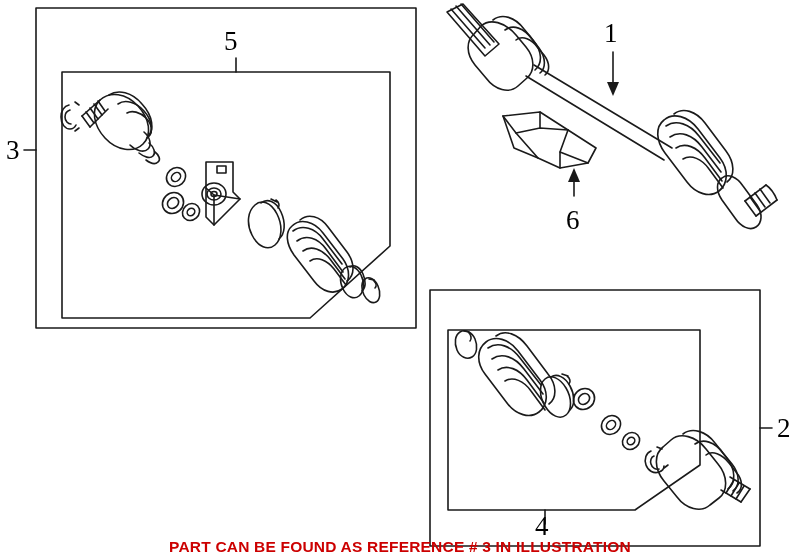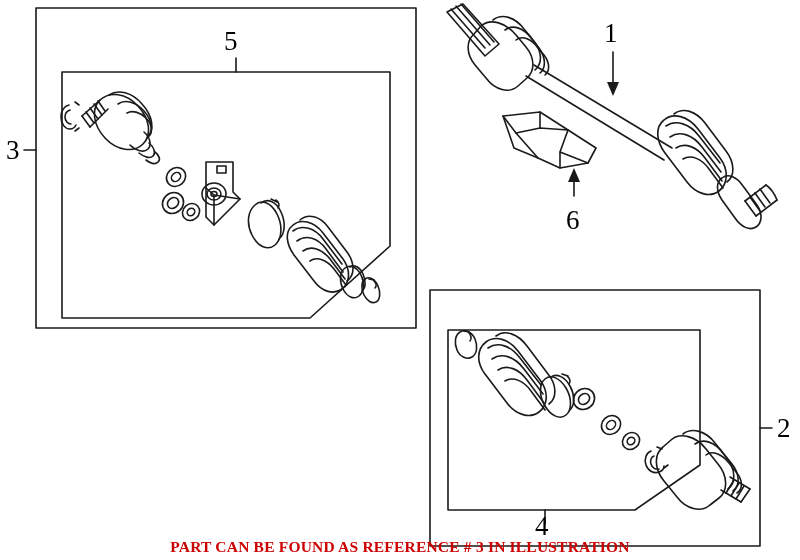--- a/index.html
+++ b/index.html
@@ -22,21 +22,21 @@
     line-height:1;
     user-select:none;
   }
   .footer-note{
     position:absolute;
     left:0;
     bottom:4px;
     width:800px;
     text-align:center;
     color:#cc0000;
-    font-family:Liberation Serif, serif;
+    font-family:Liberation Sans, sans-serif;
     font-weight:bold;
     font-size:15.5px;
     letter-spacing:0.2px;
   }
 </style>
 </head>
 <body>
 
 <div id="stage">
 

